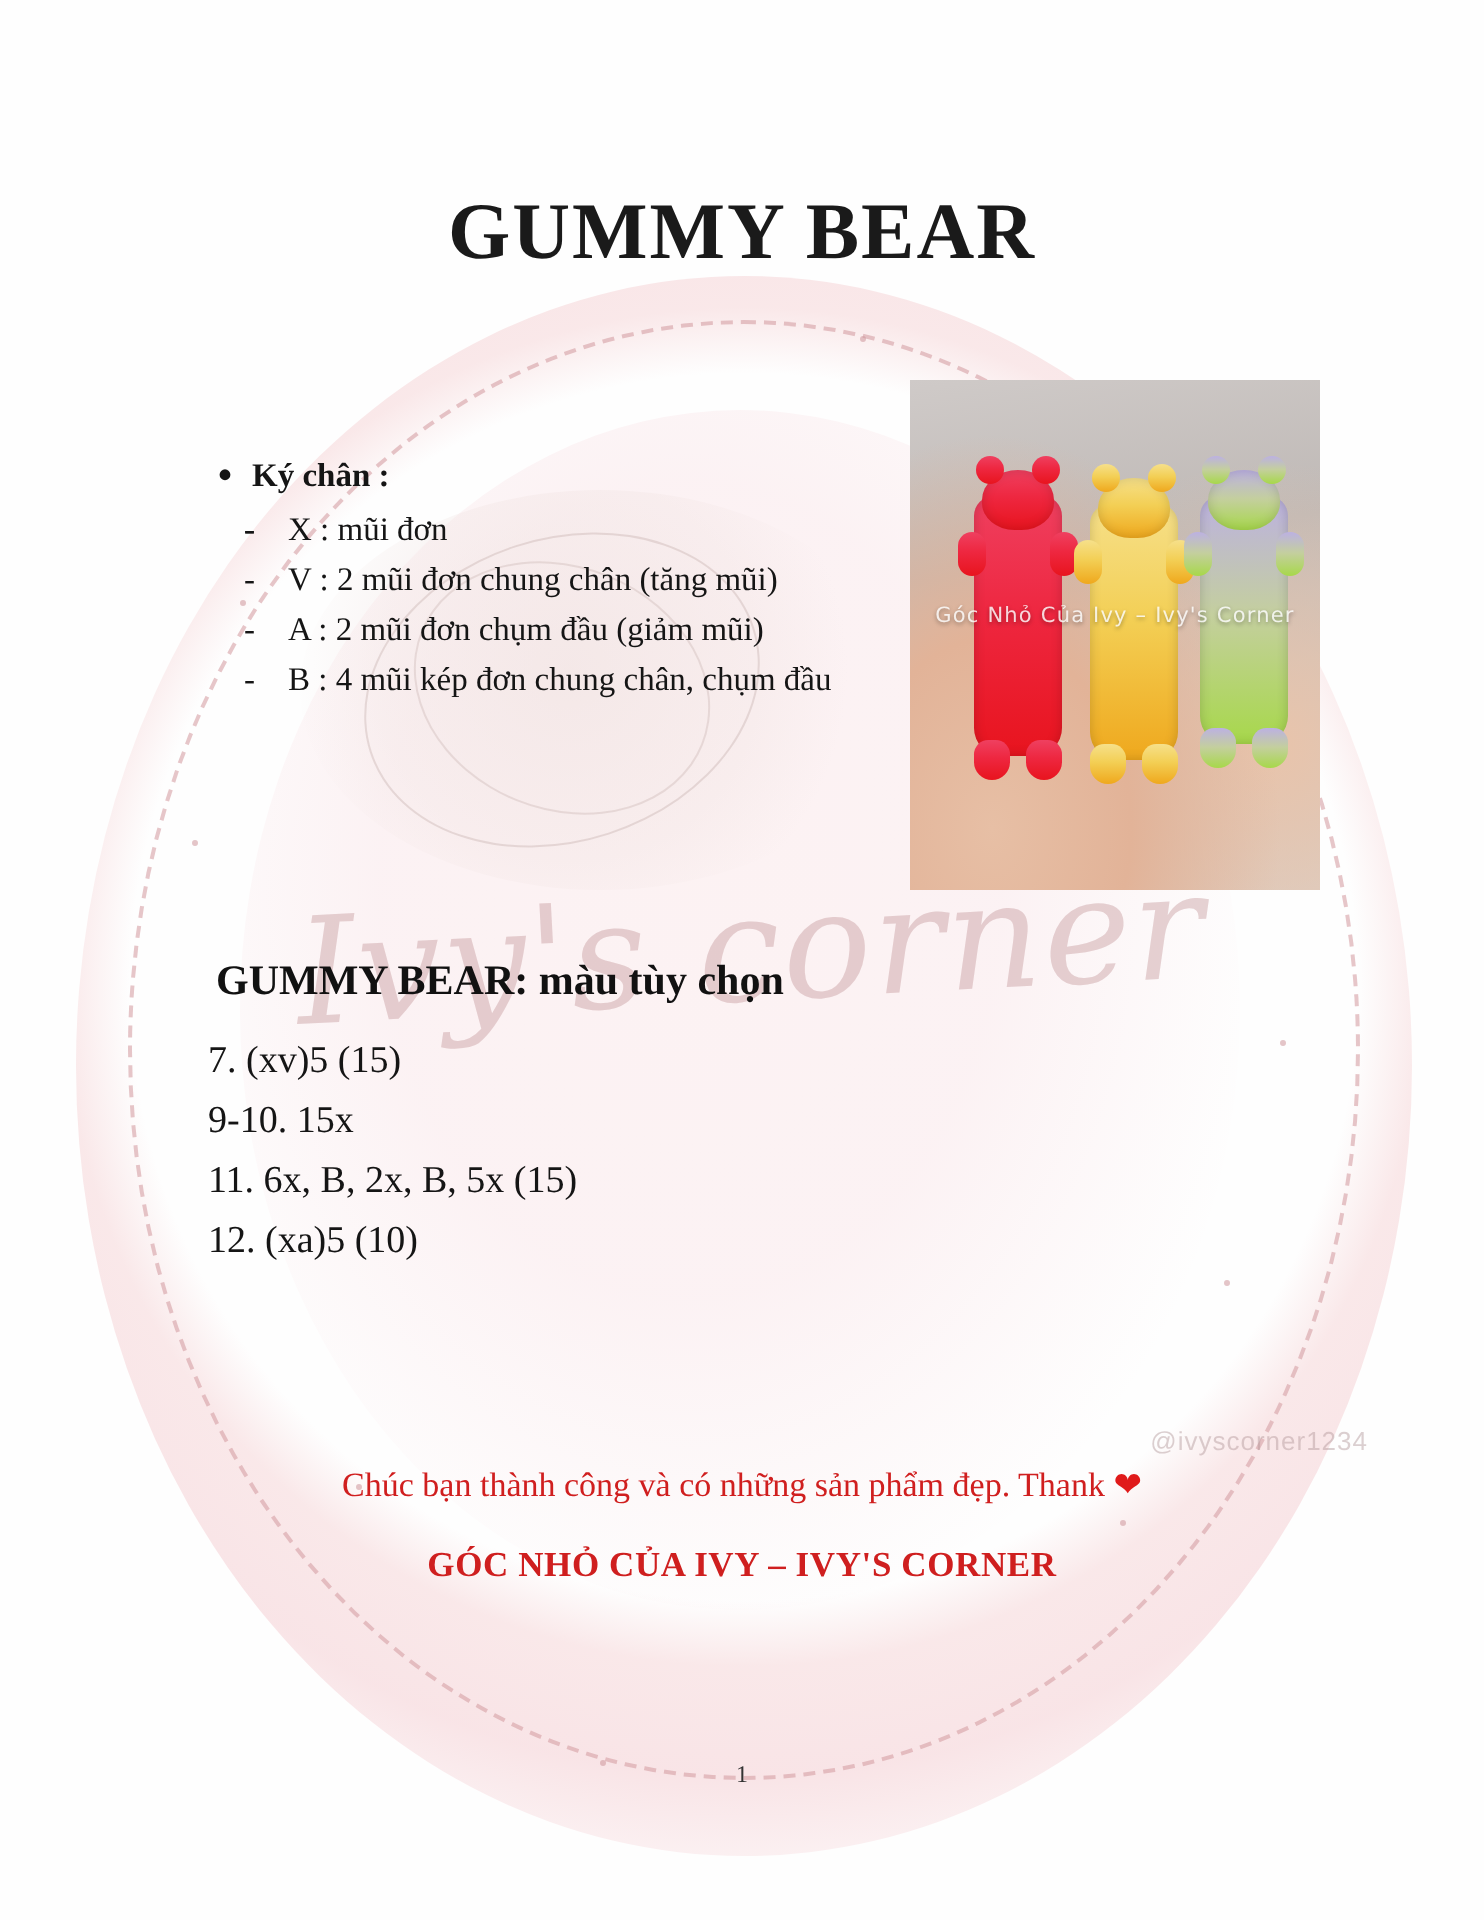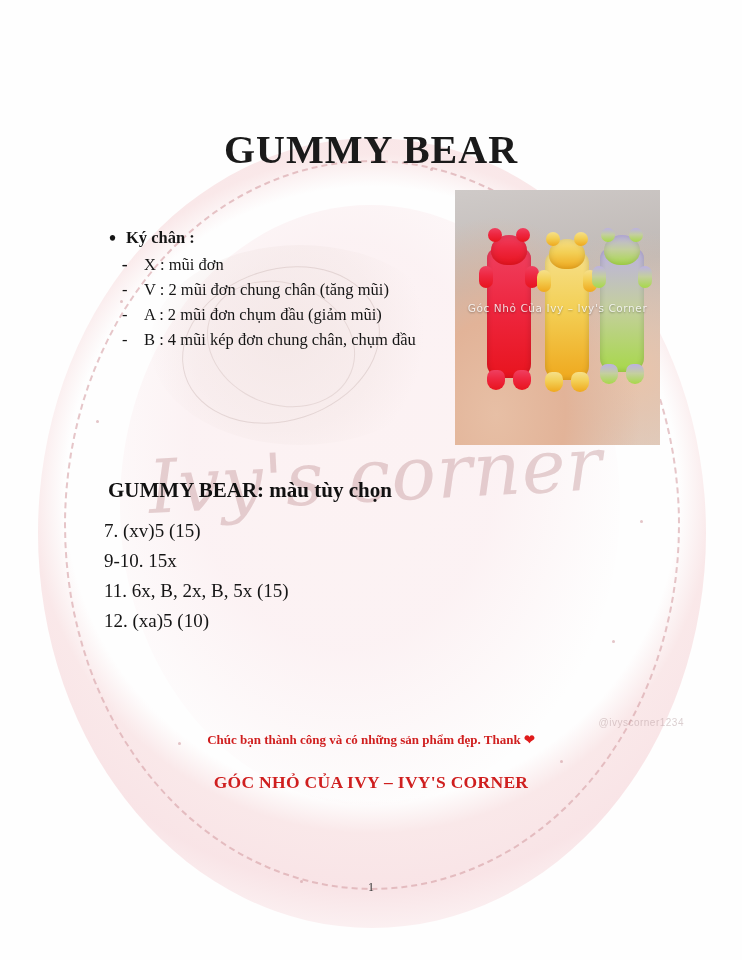--- a/index.html
+++ b/index.html
@@ -99,37 +99,36 @@
     color: rgba(196,150,152,0.42);
     letter-spacing: 1px;
     white-space: nowrap;
     pointer-events: none;
     transform: rotate(-3deg);
   }
   .watermark-handle {
     position: absolute;
     right: 58px; bottom: 232px;
     font-family: "Liberation Sans", sans-serif;
-    font-size: 10px;
+    font-size: 13px;
     color: rgba(178,150,152,0.45);
     letter-spacing: 0.5px;
     pointer-events: none;
   }
 
   
   .doc-title {
     position: absolute;
     top: 92px; left: 0; right: 0;
     text-align: center;
     font-family: "Liberation Serif", serif;
     font-weight: bold;
     font-size: 40px;
     letter-spacing: 1px;
     color: #1a1a1a;
-    margin-top: 34px;
   }
 
   
   .legend {
     position: absolute;
     left: 104px; top: 225px;
     width: 360px;
     font-size: 16.5px;
     color: #151515;
     line-height: 1.52;
@@ -246,22 +245,22 @@
     line-height: 1.58;
   }
   .col { width: 230px; }
   .row-line { white-space: nowrap; }
 
   
   .thanks {
     position: absolute;
     left: 0; right: 0; top: 732px;
     text-align: center;
-    font-weight: bold;
-    font-size: 13px;
+    font-weight: normal;
+    font-size: 17px;
     color: #d01f1f;
   }
   .heart { color: #e01b1b; }
   .brand {
     position: absolute;
     left: 0; right: 0; top: 772px;
     text-align: center;
     font-weight: bold;
     font-size: 17.5px;
     color: #cf1f1f;

